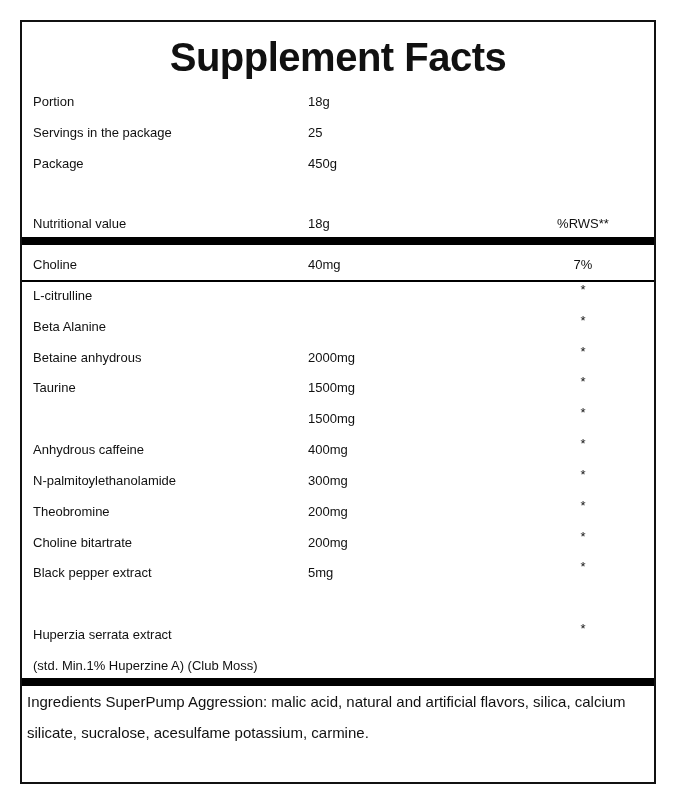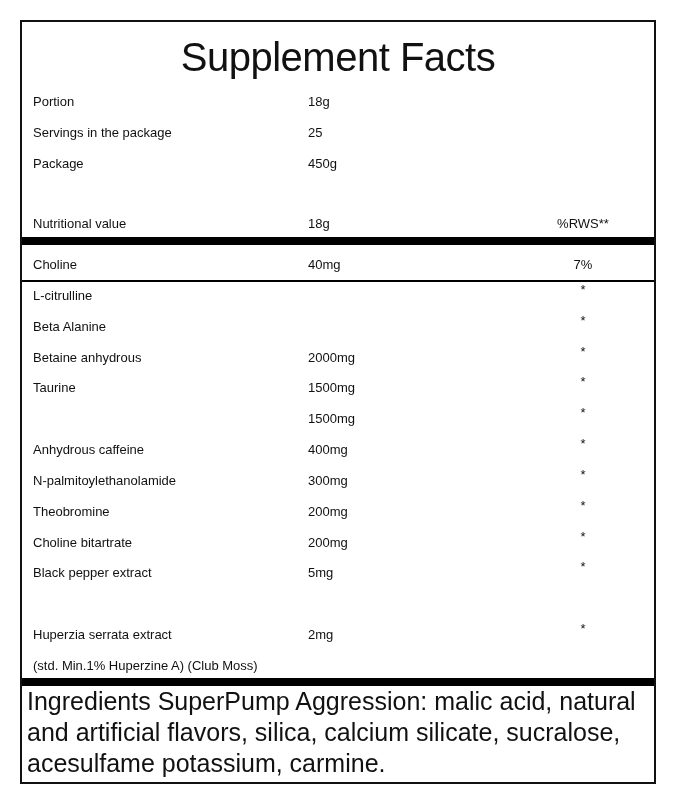--- a/index.html
+++ b/index.html
@@ -6,32 +6,32 @@
   body {
     width:679px; height:812px; background:#ffffff; position:relative; overflow:hidden;
     font-family:"Liberation Sans", "DejaVu Sans", sans-serif; color:#111;
   }
   .frame {
     position:absolute; left:20px; top:20px; width:636px; height:764px;
     border:2px solid #111; box-sizing:border-box; background:#fff;
   }
   .title {
     position:absolute; left:0; right:0; top:10px; text-align:center;
-    font-weight:normal; font-size:40px; letter-spacing:-0.5px; line-height:50px;
+    font-weight:bold; font-size:40px; letter-spacing:-0.5px; line-height:50px;
   }
   .row { position:absolute; left:6px; right:0; height:31px; font-size:13px; line-height:31px; }
   .row .name { position:absolute; left:5px; white-space:nowrap; }
   .row .amt { position:absolute; left:340px; width:180px; text-align:left; margin-left:-60px; }
   .row .pct { position:absolute; left:490px; width:130px; text-align:center; }
   .row .pct.star { top:-6px; }
   .thick { position:absolute; left:0; right:0; height:8px; background:#000; }
   .thin { position:absolute; left:0; right:0; height:2px; background:#000; }
   .ingredients {
     position:absolute; left:5px; right:10px; top:664px;
-    font-size:25px; line-height:31px;
+    font-size:15px; line-height:31px;
   }
 </style>
 </head>
 <body>
 
 <div class="frame">
   <div class="title">Supplement Facts</div>
 
   <div class="row" style="top:64px">
     <span class="name">Portion</span>
@@ -104,21 +104,20 @@
     <span class="amt">200mg</span>
     <span class="pct star">*</span>
   </div>
   <div class="row" style="top:535px">
     <span class="name">Black pepper extract</span>
     <span class="amt">5mg</span>
     <span class="pct star">*</span>
   </div>
   <div class="row" style="top:597px">
     <span class="name">Huperzia serrata extract</span>
-    <span class="amt">2mg</span>
     <span class="pct star">*</span>
   </div>
   <div class="row" style="top:628px">
     <span class="name">(std. Min.1% Huperzine A) (Club Moss)</span>
   </div>
 
   <div class="thick" style="top:656px"></div>
 
   <div class="ingredients">Ingredients SuperPump Aggression: malic acid, natural and artificial flavors, silica, calcium silicate, sucralose, acesulfame potassium, carmine.</div>
 </div>

